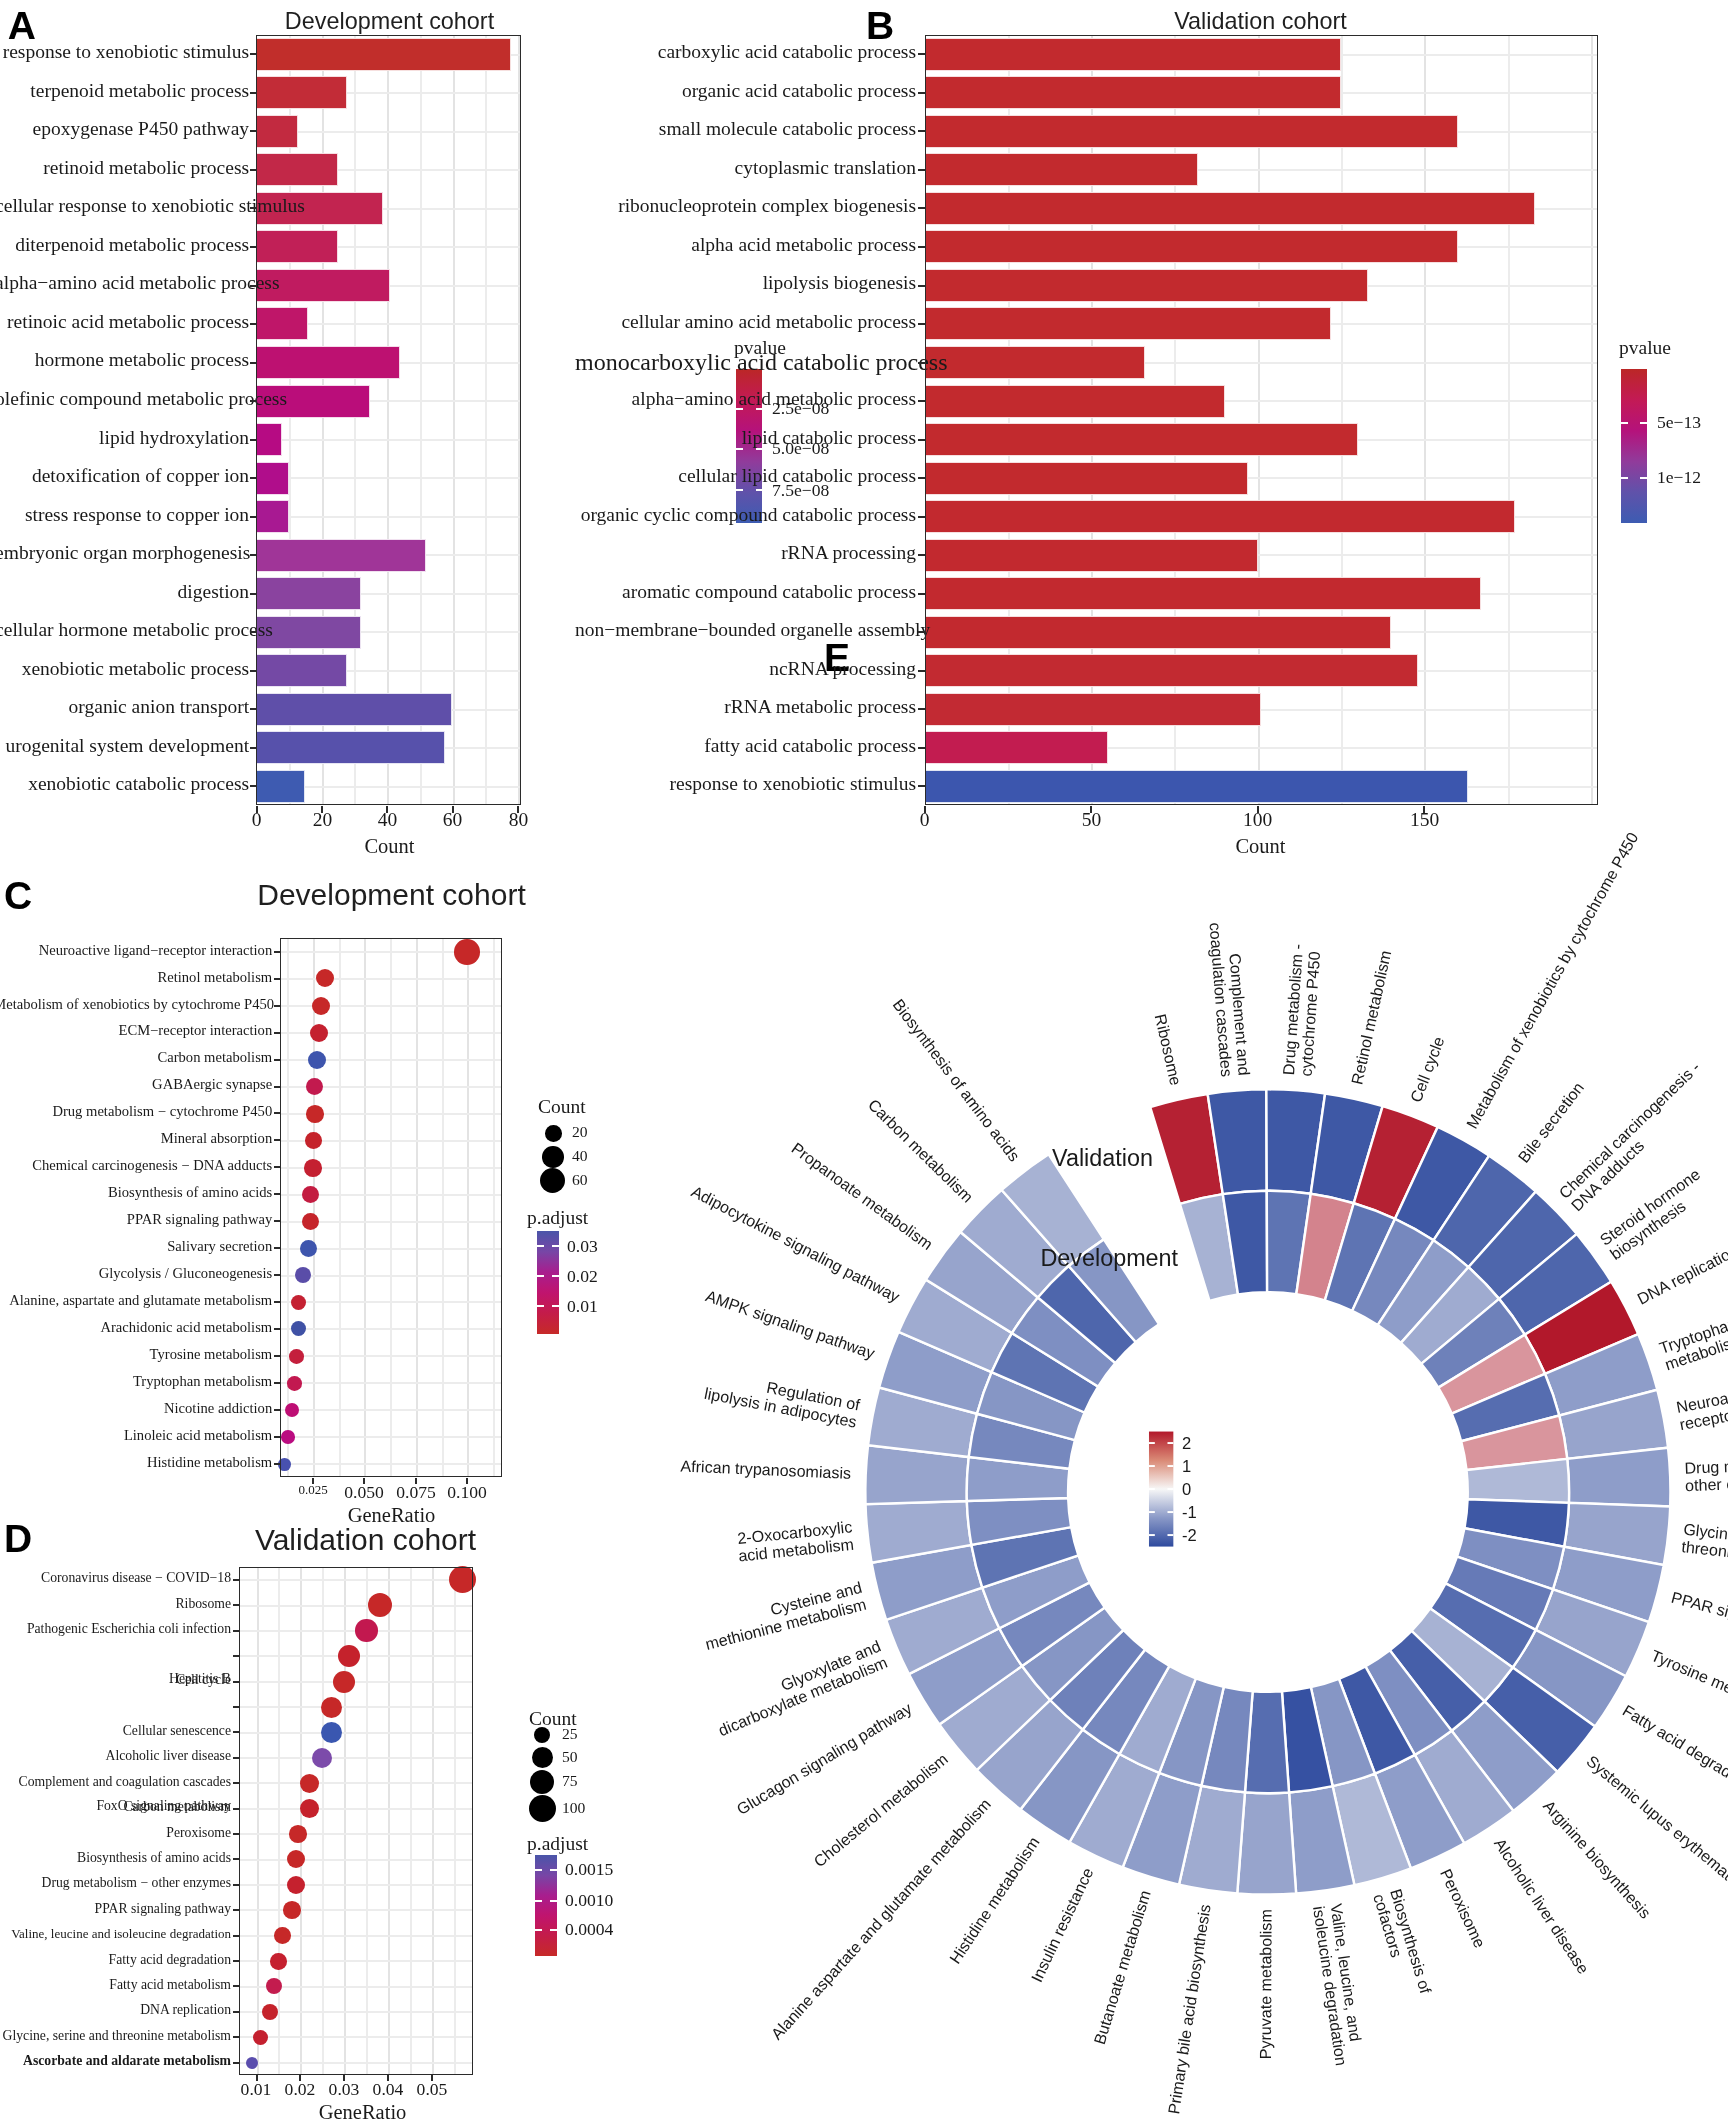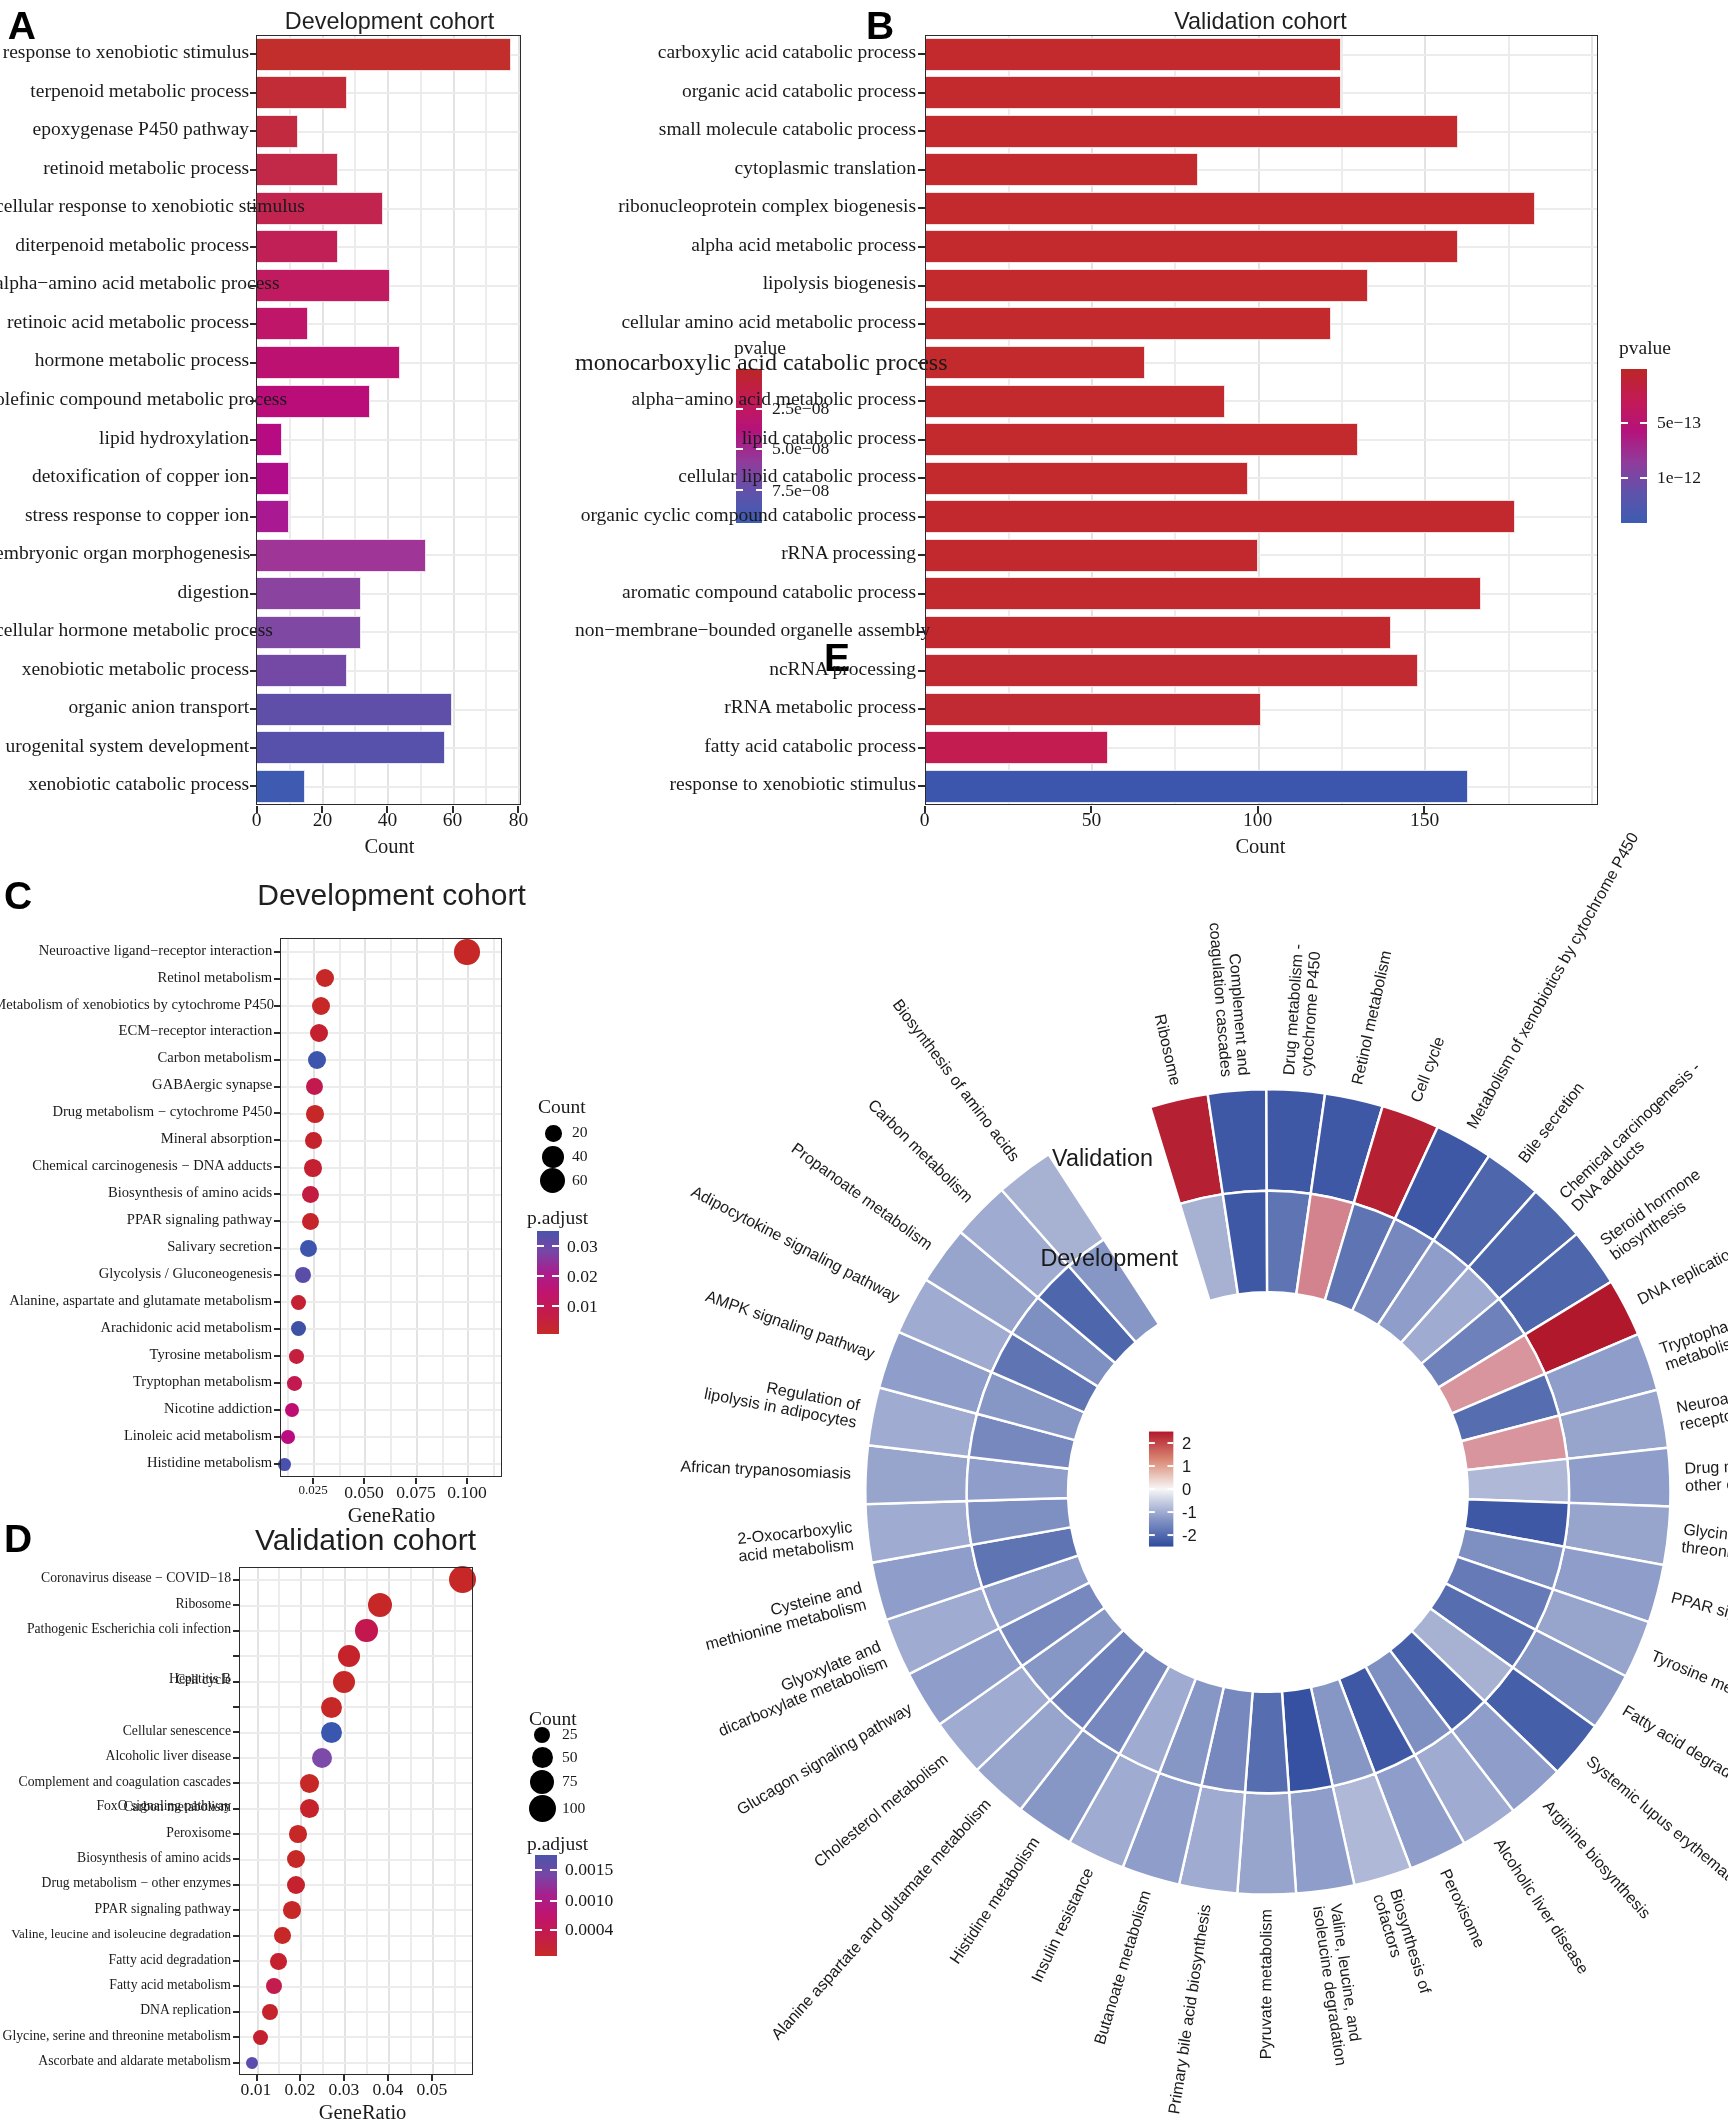--- a/index.html
+++ b/index.html
@@ -620,21 +620,21 @@
     <div class="dot" style="left: 266px; top: 1978px; width: 16.3px; height: 16.3px; background: rgb(195, 28, 78);"></div>
     <div class="rowlab" style="left: -1px; top: 1978px; width: 232px; font-size: 13.7px;">Fatty acid metabolism</div>
     <div class="tick" style="left: 233px; top: 1985px; width: 5.9px; height: 2px;"></div>
     <div class="dot" style="left: 262px; top: 2004px; width: 16px; height: 16px; background: rgb(197, 35, 43);"></div>
     <div class="rowlab" style="left: -1px; top: 2003px; width: 232px; font-size: 13.7px;">DNA replication</div>
     <div class="tick" style="left: 233px; top: 2011px; width: 5.9px; height: 2px;"></div>
     <div class="dot" style="left: 253px; top: 2030px; width: 15px; height: 15px; background: rgb(196, 32, 47);"></div>
     <div class="rowlab" style="left: -1px; top: 2029px; width: 232px; font-size: 13.7px;">Glycine, serine and threonine metabolism</div>
     <div class="tick" style="left: 233px; top: 2036px; width: 5.9px; height: 2px;"></div>
     <div class="dot" style="left: 246px; top: 2057px; width: 12px; height: 12px; background: rgb(90, 77, 173);"></div>
-    <div class="rowlab" style="left: -1px; top: 2054px; width: 232px; font-size: 13.7px;">Ascorbate and aldarate metabolism</div>
+    <div class="rowlab" style="left: -1px; top: 2054px; width: 232px; font-size: 13.7px; font-weight: bold;">Ascorbate and aldarate metabolism</div>
     <div class="tick" style="left: 233px; top: 2062px; width: 5.9px; height: 2px;"></div>
     <div class="pbox" style="left: 239px; top: 1567px; width: 234px; height: 508px; background: transparent;"></div>
     <div class="tick" style="left: 256px; top: 2075px; width: 2px; height: 5.9px;"></div>
     <div class="ticklab" style="left: 222px; top: 2079px; width: 68px; font-size: 17.6px;">0.01</div>
     <div class="tick" style="left: 299px; top: 2075px; width: 2px; height: 5.9px;"></div>
     <div class="ticklab" style="left: 266px; top: 2079px; width: 68px; font-size: 17.6px;">0.02</div>
     <div class="tick" style="left: 343px; top: 2075px; width: 2px; height: 5.9px;"></div>
     <div class="ticklab" style="left: 310px; top: 2079px; width: 68px; font-size: 17.6px;">0.03</div>
     <div class="tick" style="left: 387px; top: 2075px; width: 2px; height: 5.9px;"></div>
     <div class="ticklab" style="left: 354px; top: 2079px; width: 68px; font-size: 17.6px;">0.04</div>

